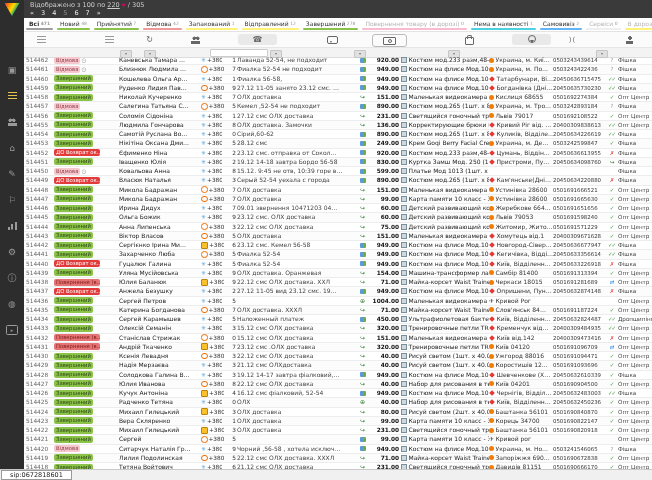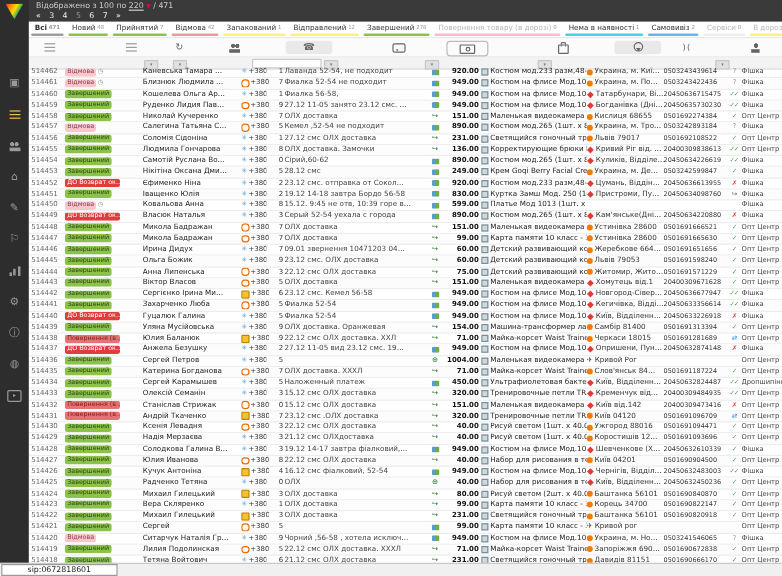--- a/index.html
+++ b/index.html
@@ -105,31 +105,31 @@
   .c.del{display:flex;align-items:center;gap:1.5px;color:#333;}
   .del-o{width:5px;height:5px;background:#f57c00;border-radius:50%;flex:none;}
   .del-r{width:4px;height:4px;background:#e53935;transform:rotate(45deg);flex:none;margin:0 1px;}
   .del-b{color:#444;font-size:6px;flex:none;}
   .c.trk{color:#333;font-size:5.4px;}
   .c.ts{text-align:center;font-size:5.5px;letter-spacing:-1px;}
   .c.tag{color:#444;font-size:5.6px;}
   
   .statusbar{position:absolute;left:0;bottom:0;width:652px;height:10px;background:#f0f0f0;border-top:1px solid #c9c9c9;z-index:4;}
   .sipbox{position:absolute;left:1px;top:0;bottom:0;background:#fff;border:1px solid #9a9a9a;
-          font-size:6.5px;color:#222;padding:0 21px;line-height:8px;}
+          font-size:6.5px;color:#222;padding:0 8px;line-height:8px;}
 </style>
 </head>
 <body>
 
 <div class="topbar">
   <div class="shown">
     <span>Відображено з 100 по</span>
     <b>220</b>
     <span class="tri">▼</span>
-    <span>/ 471</span>
+    <span>/ 305</span>
   </div>
   <div class="pager">
       <span class="pg">«</span>
       <span class="pg">3</span>
       <span class="pg">4</span>
       <span class="pg cur">5</span>
       <span class="pg">6</span>
       <span class="pg">7</span>
       <span class="pg">»</span>
     </div>

